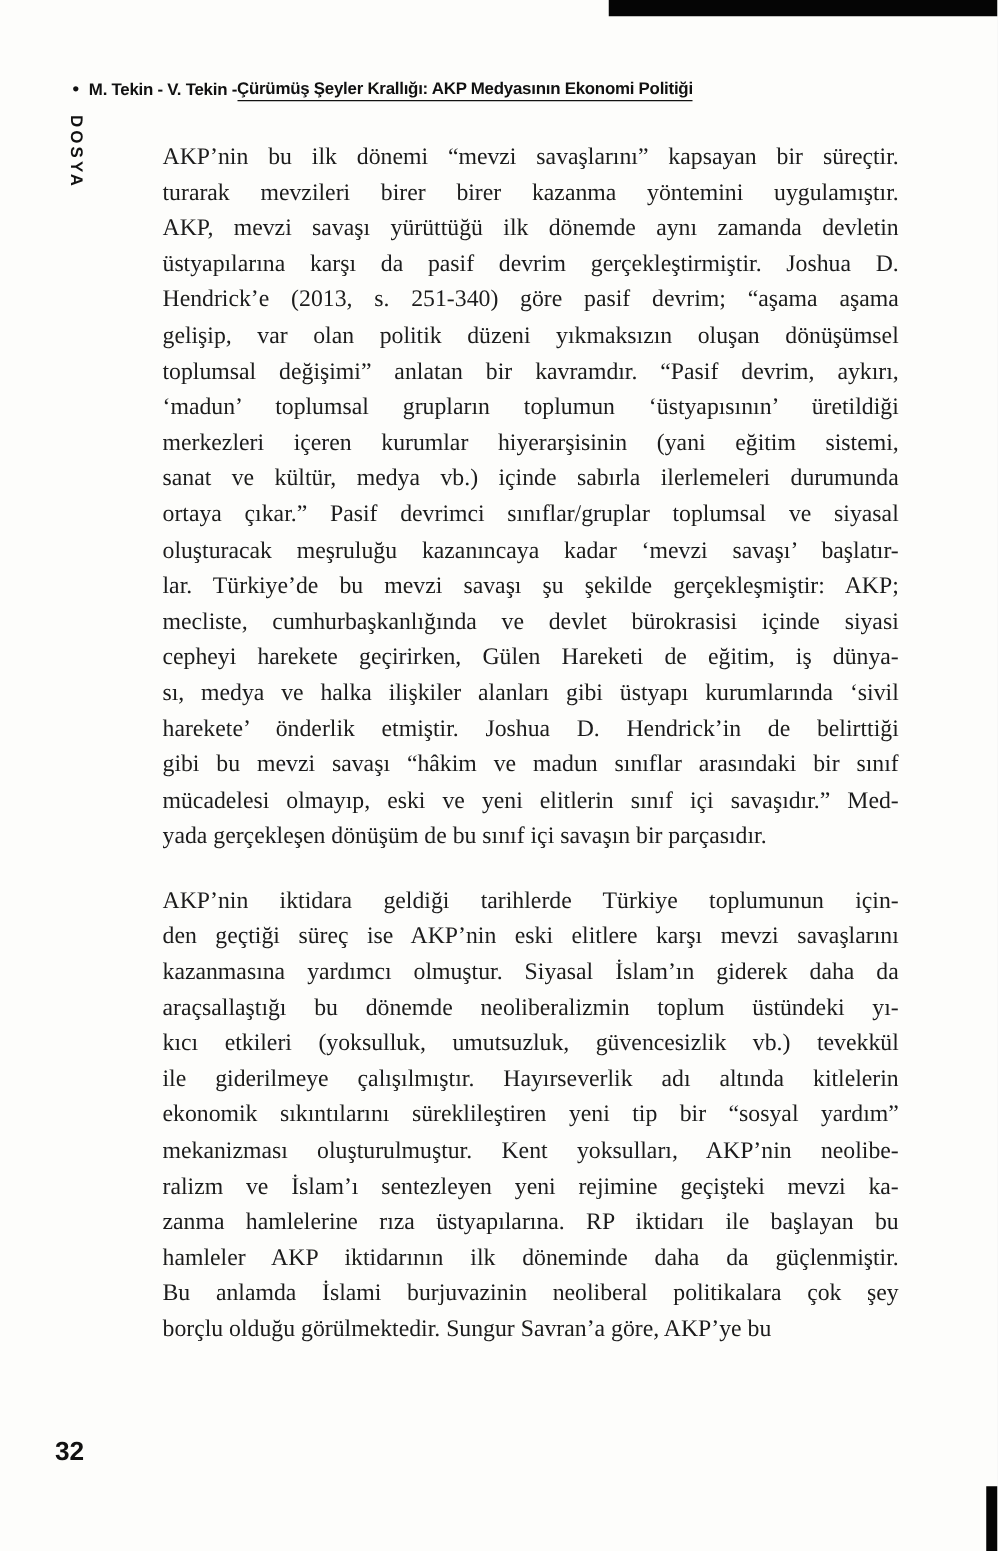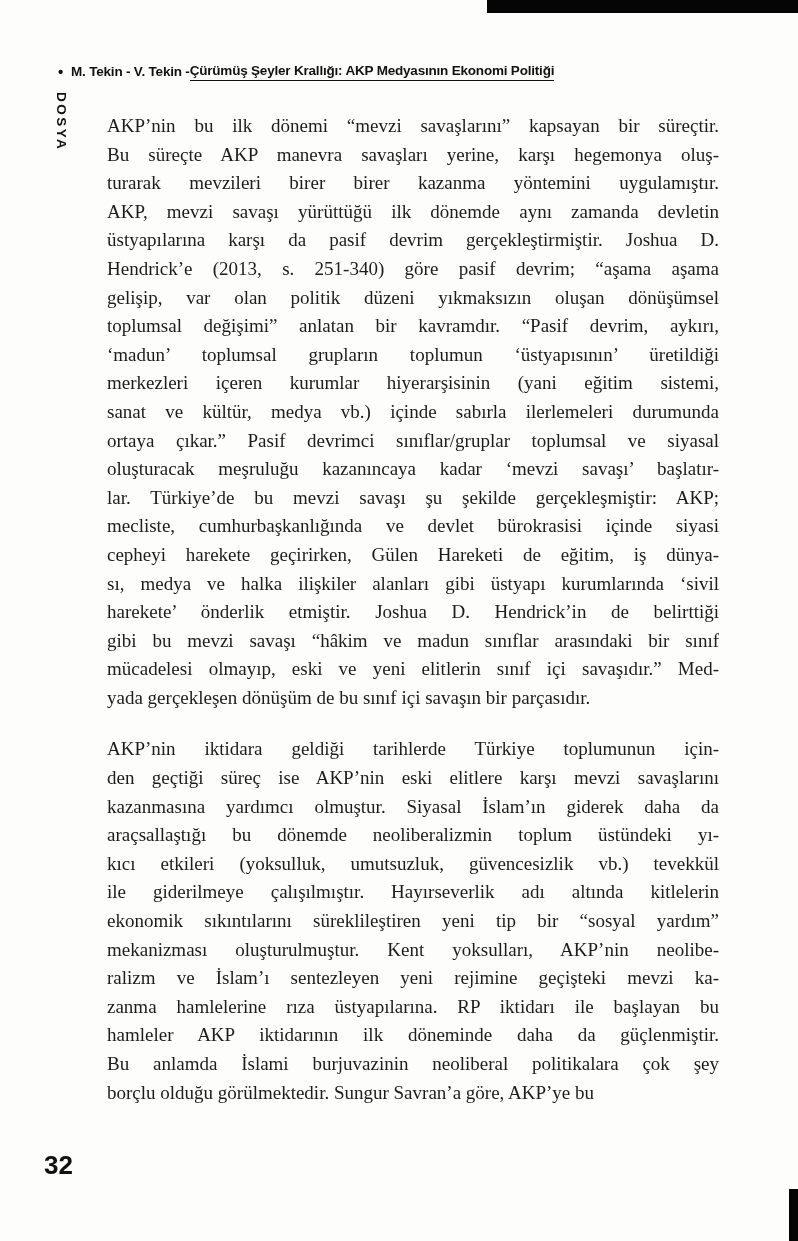--- a/index.html
+++ b/index.html
@@ -48,29 +48,30 @@
   }
   .paragraph{margin:0;}
   .paragraph + .paragraph{margin-top:23px;}
   .line{
     text-align:justify;
     text-align-last:justify;
     text-justify:inter-word;
     height:28.6px;
     overflow:hidden;
     white-space:normal;
+    margin-left:23px;
   }
   .line.last{
     text-align-last:left;
   }
   
   .page-number{
     position:absolute;left:44px;top:1150px;
     font-family:"Liberation Sans", sans-serif;
-    font-weight:bold;font-size:26px;color:#111;
+    font-weight:bold;font-size:21px;color:#111;
   }
 </style>
 </head>
 <body>
 
 <div class="page">
 
   <div class="mark-top"></div>
   <div class="mark-bottom"></div>
 
@@ -78,21 +79,20 @@
     <span class="bullet">•</span>
     <span>M. Tekin - V. Tekin - </span>
     <span class="title">Çürümüş Şeyler Krallığı: AKP Medyasının Ekonomi Politiği</span>
   </div>
 
   <div class="dosya">DOSYA</div>
 
   <div class="body-text">
       <div class="paragraph">
         <div class="line">AKP’nin bu ilk dönemi “mevzi savaşlarını” kapsayan bir süreçtir.</div>
-        <div class="line">Bu süreçte AKP manevra savaşları yerine, karşı hegemonya oluş-</div>
         <div class="line">turarak mevzileri birer birer kazanma yöntemini uygulamıştır.</div>
         <div class="line">AKP, mevzi savaşı yürüttüğü ilk dönemde aynı zamanda devletin</div>
         <div class="line">üstyapılarına karşı da pasif devrim gerçekleştirmiştir. Joshua D.</div>
         <div class="line">Hendrick’e (2013, s. 251-340) göre pasif devrim; “aşama aşama</div>
         <div class="line">gelişip, var olan politik düzeni yıkmaksızın oluşan dönüşümsel</div>
         <div class="line">toplumsal değişimi” anlatan bir kavramdır. “Pasif devrim, aykırı,</div>
         <div class="line">‘madun’ toplumsal grupların toplumun ‘üstyapısının’ üretildiği</div>
         <div class="line">merkezleri içeren kurumlar hiyerarşisinin (yani eğitim sistemi,</div>
         <div class="line">sanat ve kültür, medya vb.) içinde sabırla ilerlemeleri durumunda</div>
         <div class="line">ortaya çıkar.” Pasif devrimci sınıflar/gruplar toplumsal ve siyasal</div>

